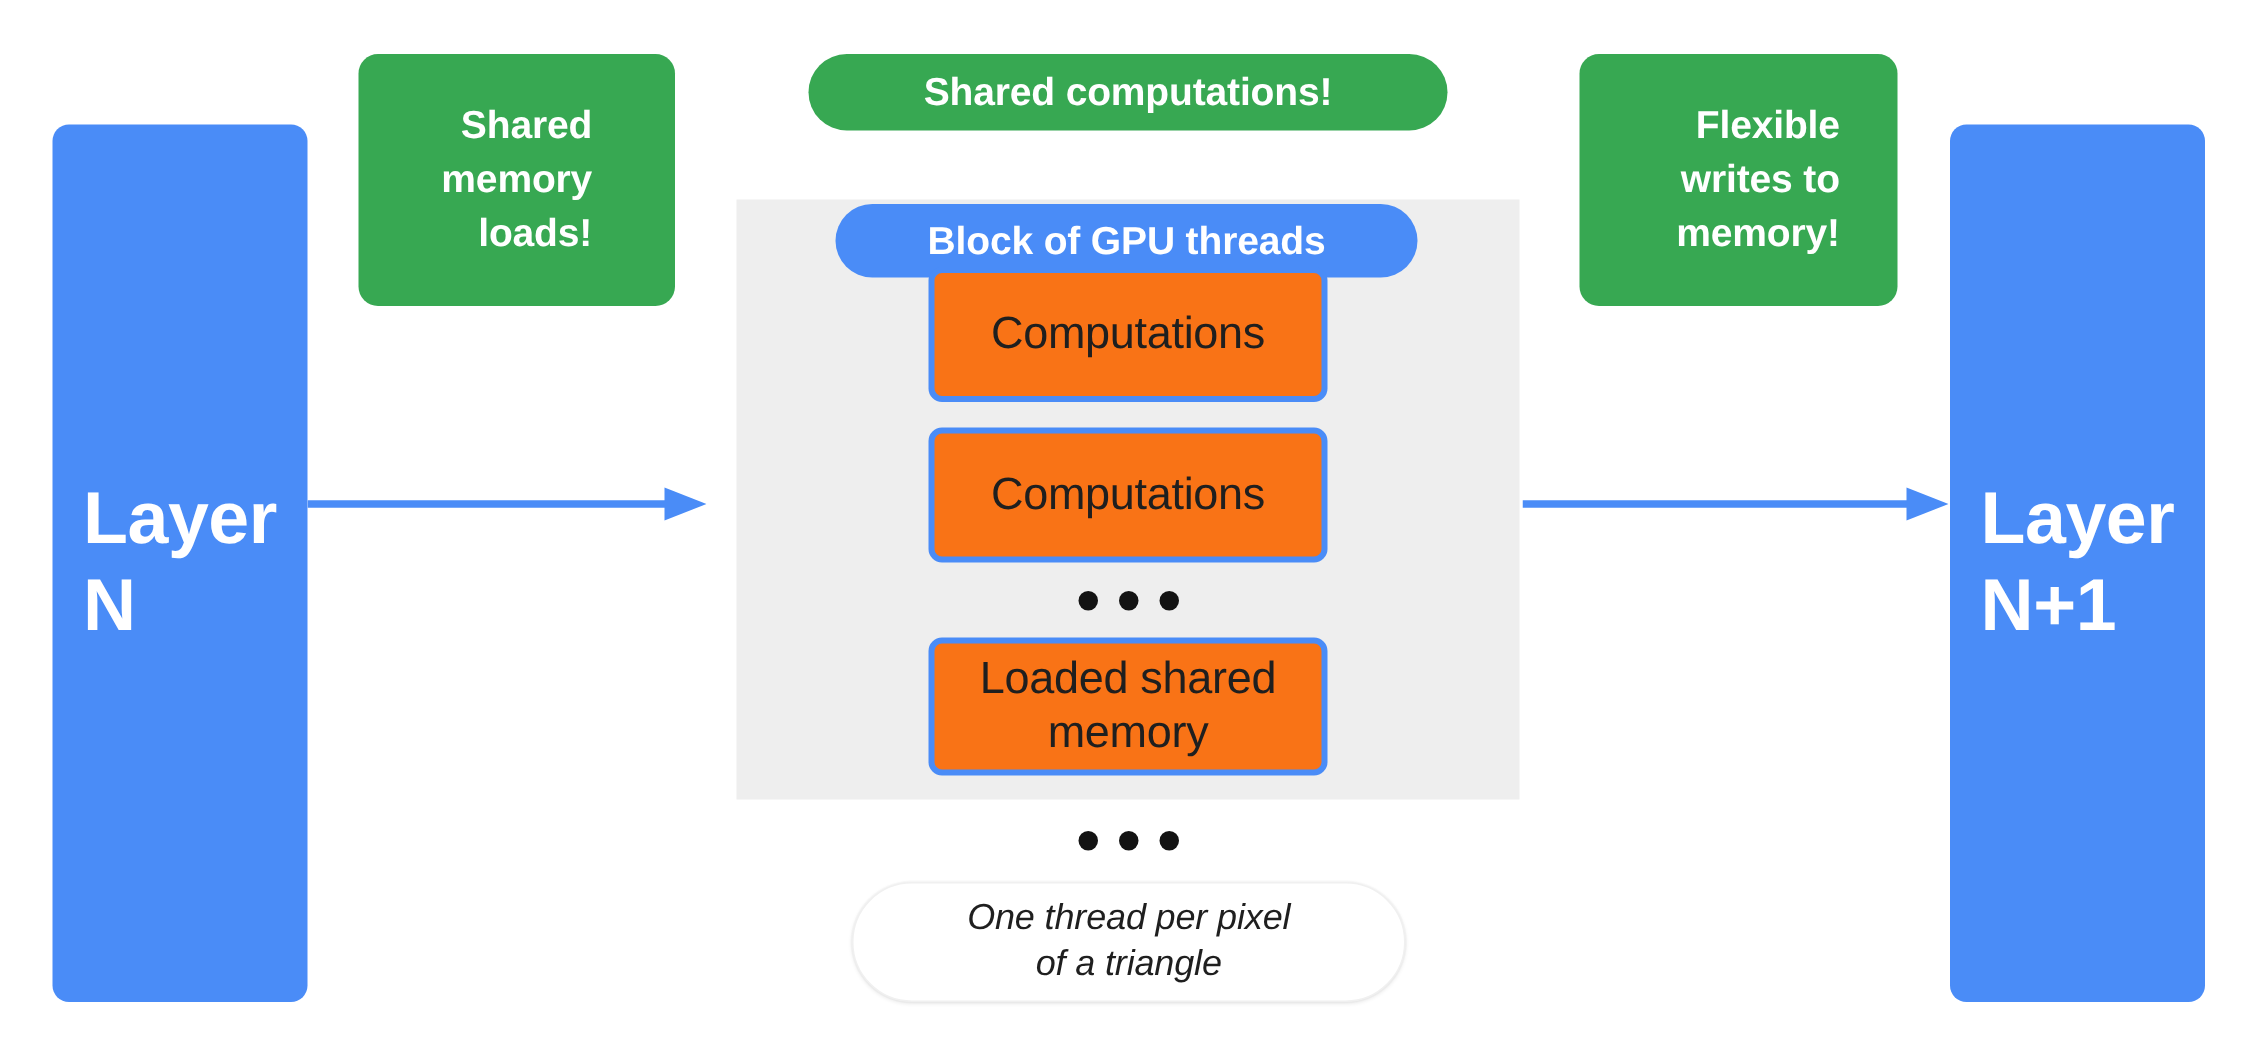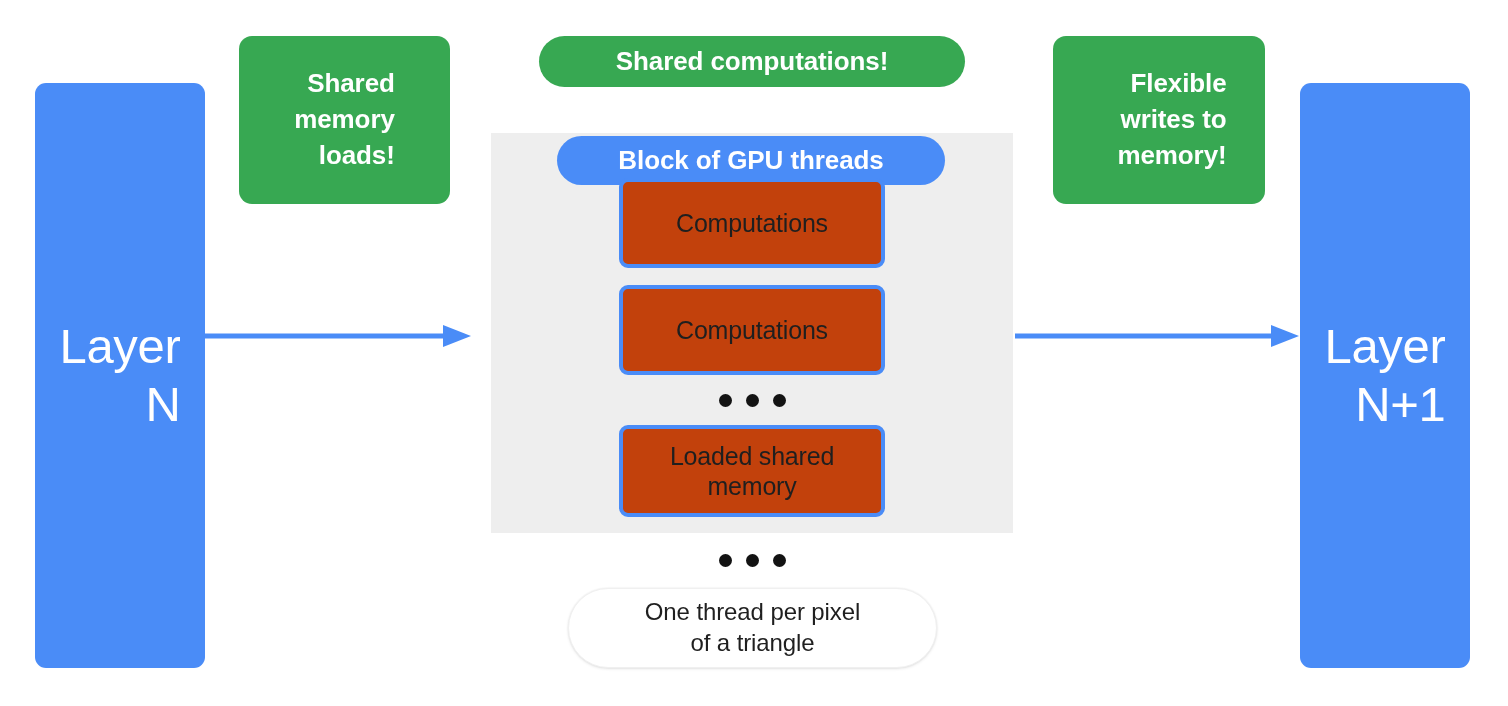--- a/index.html
+++ b/index.html
@@ -25,22 +25,22 @@
   .layer-block {
     position: absolute;
     background: #4a8cf7;
     border-radius: 11px;
     display: flex;
     align-items: center;
     justify-content: center;
     color: #ffffff;
     font-size: 49px;
     line-height: 1.18;
-    font-weight: 400;
-    text-align: right;
+    font-weight: 700;
+    text-align: left;
     letter-spacing: -0.3px;
     white-space: pre-line;
   }
   #layer-n      { left: 35px;   top: 83px; width: 170px; height: 585px; }
   #layer-n-next { left: 1300px; top: 83px; width: 170px; height: 585px; }
 
   
   .green-box {
     position: absolute;
     background: #37a852;
@@ -91,29 +91,29 @@
   #gpu-block-panel {
     position: absolute;
     left: 491px; top: 133px;
     width: 522px; height: 400px;
     background: #eeeeee;
   }
 
   
   .thread-box {
     position: absolute;
-    background: #c2410c;
+    background: #f97316;
     border: 4px solid #4a8cf7;
     border-radius: 9px;
     box-sizing: border-box;
     display: flex;
     align-items: center;
     justify-content: center;
     color: #1f1f1f;
-    font-size: 25px;
+    font-size: 30px;
     line-height: 1.2;
     text-align: center;
     letter-spacing: -0.2px;
     white-space: pre-line;
   }
   #thread-box-0 { left: 619px; top: 178px; width: 266px; height: 90px; }
   #thread-box-1 { left: 619px; top: 285px; width: 266px; height: 90px; }
   #thread-box-2 { left: 619px; top: 425px; width: 266px; height: 92px; }
 
   
@@ -144,20 +144,21 @@
     box-sizing: border-box;
     display: flex;
     align-items: center;
     justify-content: center;
     color: #1f1f1f;
     font-size: 24px;
     line-height: 1.28;
     text-align: center;
     letter-spacing: -0.1px;
     white-space: pre-line;
+    font-style: italic;
   }
 
   
   .arrow {
     position: absolute;
     height: 26px;
     display: block;
   }
   #arrow-left  { left: 205px;  top: 323px; width: 266px; }
   #arrow-right { left: 1015px; top: 323px; width: 284px; }

